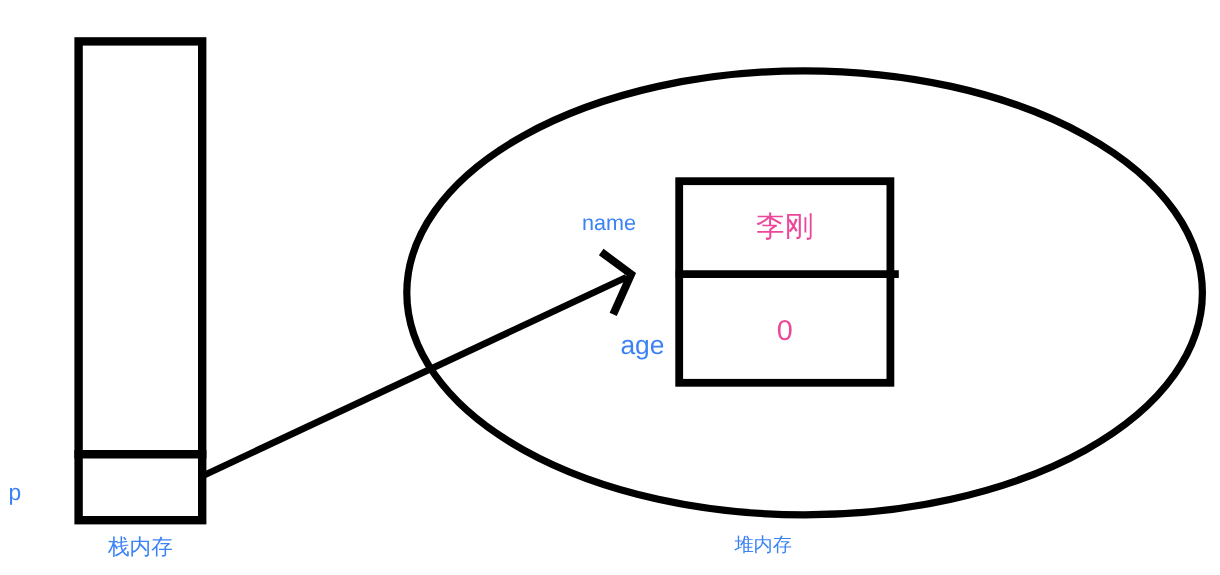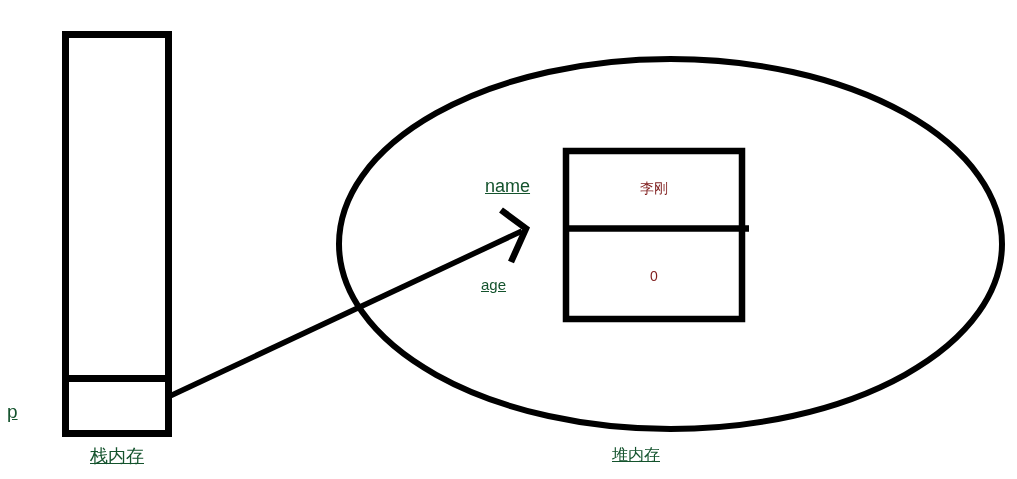--- a/index.html
+++ b/index.html
@@ -18,37 +18,36 @@
   }
   .shapes {
     position: absolute;
     left: 0;
     top: 0;
     width: 1017px;
     height: 479px;
   }
   .lbl {
     position: absolute;
-    color: #14532d;
+    color: #3b82f6;
     white-space: nowrap;
     line-height: 1;
-    text-decoration: underline;
   }
   .lbl-p        { left: 7px;   top: 402px; font-size: 19px; }
   .lbl-stack    { left: 62px;  top: 447px; width: 110px; text-align: center; font-size: 18px; }
   .lbl-name     { left: 485px; top: 177px; font-size: 18px; }
-  .lbl-age      { left: 481px; top: 277px; font-size: 15px; }
+  .lbl-age      { left: 517px; top: 277px; font-size: 22px; }
   .lbl-heap     { left: 612px; top: 447px; font-size: 16px; }
   .cell-value {
     position: absolute;
     display: flex;
     align-items: center;
     justify-content: center;
-    color: #7f1d1d;
-    font-size: 14px;
+    color: #ec4899;
+    font-size: 24px;
   }
   .cell-name { left: 566px; top: 151px; width: 176px; height: 75px; }
   .cell-age  { left: 566px; top: 232px; width: 176px; height: 87px; }
 </style>
 </head>
 <body>
 
 <div class="canvas">
 
   <svg class="shapes" viewBox="0 0 1017 479" xmlns="http://www.w3.org/2000/svg">

